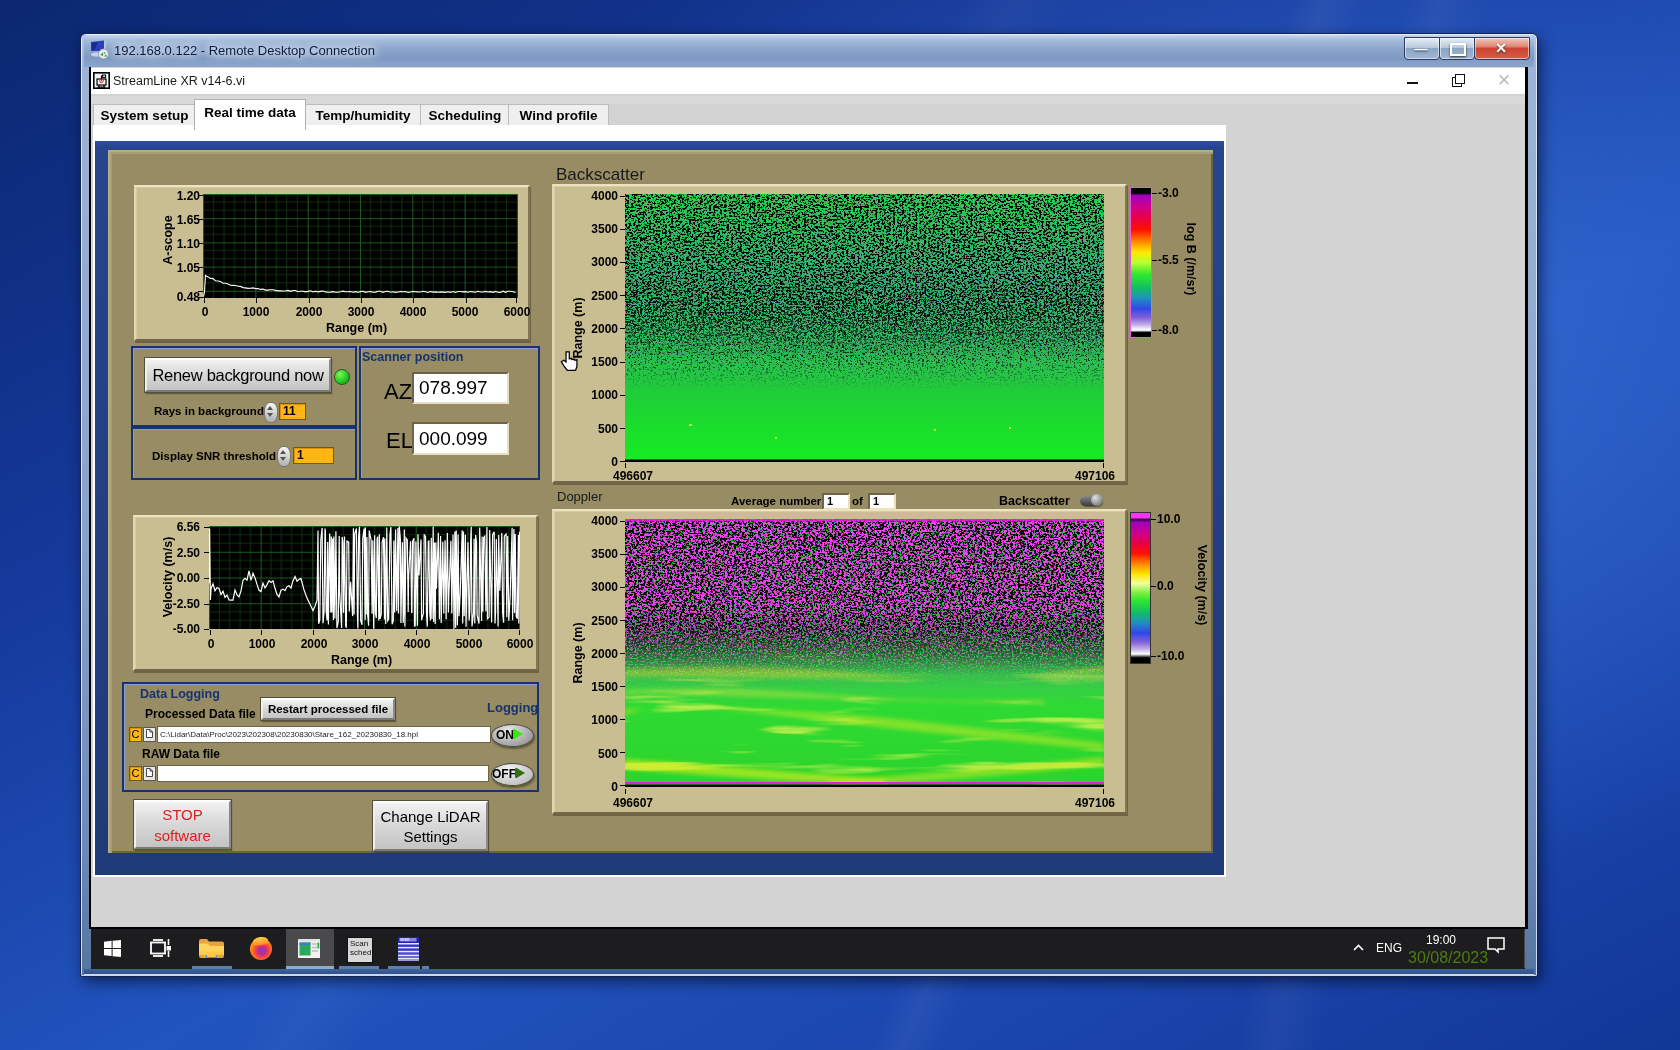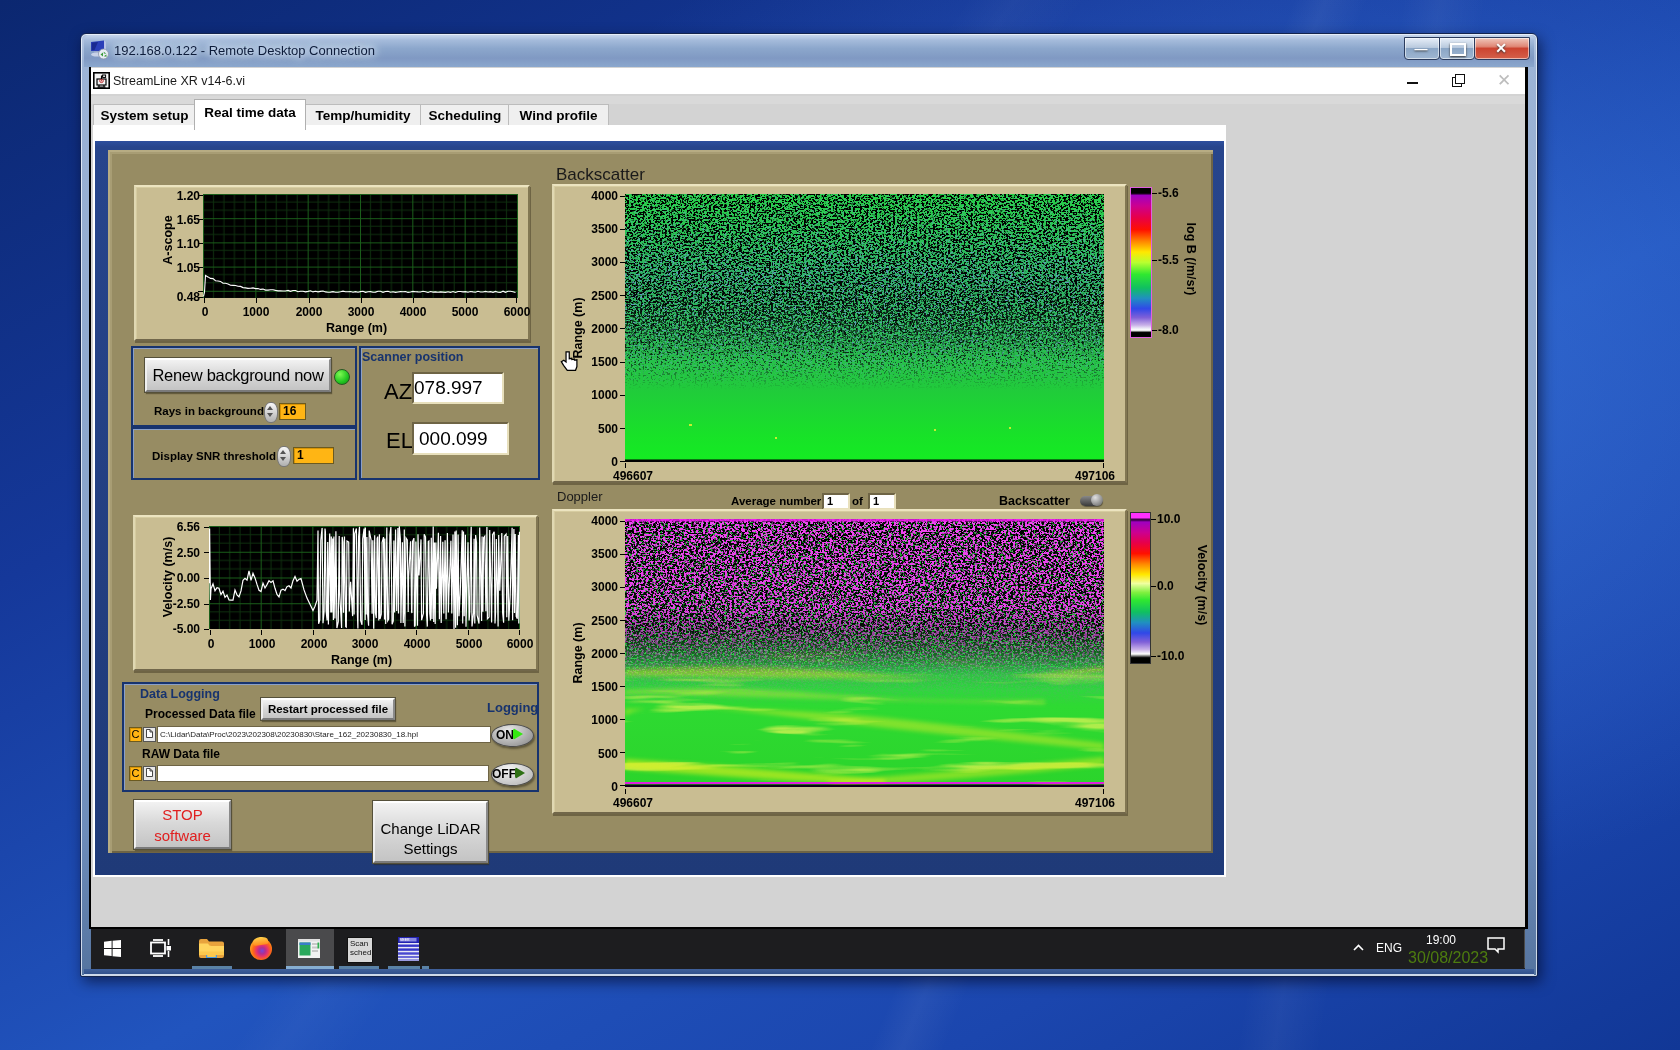--- a/index.html
+++ b/index.html
@@ -178,31 +178,31 @@
 <div class="abs nbox" style="left:131px;top:346px;width:222px;height:77px;"></div>
 <div class="abs nbox" style="left:131px;top:427px;width:222px;height:49px;"></div>
 <div class="abs nbox" style="left:359px;top:346px;width:177px;height:130px;"></div>
 <div class="abs lvbtn" style="left:145px;top:358px;width:182px;height:30px;font-size:16.5px;line-height:30px;white-space:nowrap;letter-spacing:-0.3px;">Renew background now</div>
 <div class="abs" style="left:334px;top:369px;width:14px;height:14px;border-radius:50%;background:radial-gradient(circle at 35% 30%,#7dfa52,#20c420 60%,#0f8a10);border:1px solid #255a20;"></div>
 <div class="abs" style="left:154px;top:405px;font-size:11.5px;font-weight:bold;">Rays in background</div>
 
 <div class="abs" style="left:264px;top:402px;width:12px;height:19px;background:linear-gradient(180deg,#f8f8f8,#b0b0b0);border-radius:6px/9px;border:1px solid #777;"></div>
 <div class="abs" style="left:267px;top:406px;width:0;height:0;border-left:3px solid transparent;border-right:3px solid transparent;border-bottom:4px solid #555;"></div>
 <div class="abs" style="left:267px;top:413px;width:0;height:0;border-left:3px solid transparent;border-right:3px solid transparent;border-top:4px solid #555;"></div>
-<div class="abs orangebox" style="left:279px;top:403px;width:22px;height:15px;font-size:12px;line-height:15px;padding-left:3px;">16</div>
+<div class="abs orangebox" style="left:279px;top:403px;width:22px;height:15px;font-size:12px;line-height:15px;padding-left:3px;">11</div>
 <div class="abs" style="left:152px;top:450px;font-size:11.5px;font-weight:bold;">Display SNR threshold</div>
 
 <div class="abs" style="left:277px;top:446px;width:12px;height:19px;background:linear-gradient(180deg,#f8f8f8,#b0b0b0);border-radius:6px/9px;border:1px solid #777;"></div>
 <div class="abs" style="left:280px;top:450px;width:0;height:0;border-left:3px solid transparent;border-right:3px solid transparent;border-bottom:4px solid #555;"></div>
 <div class="abs" style="left:280px;top:457px;width:0;height:0;border-left:3px solid transparent;border-right:3px solid transparent;border-top:4px solid #555;"></div>
 <div class="abs orangebox" style="left:293px;top:447px;width:36px;height:15px;font-size:12px;line-height:15px;padding-left:3px;">1</div>
 
 <div class="abs bluelab" style="left:362px;top:350px;font-size:12.5px;">Scanner position</div>
 <div class="abs" style="left:384px;top:379px;font-size:22px;">AZ</div>
-<div class="abs whitebox" style="left:412px;top:372px;width:88px;height:28px;font-size:19px;line-height:28px;">078.997</div>
+<div class="abs whitebox" style="left:412px;top:372px;width:88px;height:28px;font-size:19px;line-height:28px;padding-left:5px;">078.997</div>
 <div class="abs" style="left:386px;top:428px;font-size:22px;">EL</div>
 <div class="abs whitebox" style="left:412px;top:422px;width:88px;height:29px;font-size:19px;line-height:29px;padding-left:5px;">000.099</div>
 
 <div class="abs nbox" style="left:122px;top:682px;width:413px;height:106px;"></div>
 <div class="abs bluelab" style="left:140px;top:687px;font-size:12.5px;">Data Logging</div>
 <div class="abs" style="left:145px;top:707px;font-size:12px;font-weight:bold;">Processed Data file</div>
 <div class="abs lvbtn" style="left:261px;top:698px;width:130px;height:18px;font-size:11.5px;font-weight:bold;line-height:18px;white-space:nowrap;">Restart processed file</div>
 <div class="abs bluelab" style="left:487px;top:700px;font-size:13px;">Logging</div>
 
 <div class="abs orangebox" style="left:129px;top:727px;width:11px;height:13px;font-size:11px;line-height:13px;text-align:center;font-weight:normal;">C</div>
@@ -220,21 +220,21 @@
 <div class="abs" style="left:143px;top:766px;width:11px;height:13px;background:#e8e8e8;border:1px solid #555;"></div>
 <svg class="abs" style="left:146px;top:768px;" width="7" height="9">
     <path d="M0.5,0.5 L4,0.5 L6.5,3 L6.5,8.5 L0.5,8.5 Z M4,0.5 L4,3 L6.5,3" fill="#fff" stroke="#333" stroke-width="0.9"></path>
   </svg>
 <div class="abs" style="left:157px;top:765px;width:330px;height:15px;background:#fff;border:1px solid #6e6445;"></div>
 <div class="abs" style="left:491px;top:763px;width:41px;height:21px;border-radius:50%;background:radial-gradient(ellipse at 40% 25%,#f4f4f4,#c0c0c0 75%,#909090);border:1px solid #4a4a4a;box-shadow:1px 2px 2px rgba(40,36,20,0.5);"></div>
 <div class="abs" style="left:492px;top:767px;font-size:12px;font-weight:bold;">OFF</div>
 <div class="abs" style="left:515px;top:767px;width:0;height:0;border-top:6.5px solid transparent;border-bottom:6.5px solid transparent;border-left:10px solid #2e7014;border-radius:3px;"></div>
 
 <div class="abs lvbtn" style="left:134px;top:800px;width:93px;height:43px;font-size:15px;line-height:21px;color:#e02020;padding-top:2px;">STOP<br>software</div>
-<div class="abs lvbtn" style="left:373px;top:801px;width:111px;height:42px;font-size:15px;line-height:20px;padding-top:16px;">Change LiDAR<br>Settings</div>
+<div class="abs lvbtn" style="left:373px;top:801px;width:111px;height:42px;font-size:15px;line-height:20px;padding-top:4px;">Change LiDAR<br>Settings</div>
 
 <div class="abs" style="left:556px;top:165px;font-size:17px;color:#1a1a1a;">Backscatter</div>
 <div class="abs lpanel" style="left:552px;top:184px;width:571px;height:295px;"></div>
 <svg class="abs" style="left:625px;top:194px;" width="479" height="268">
  <defs>
   <linearGradient id="bsbase" x1="0" y1="0" x2="0" y2="1">
    <stop offset="0" stop-color="#27d147"></stop>
    <stop offset="0.30" stop-color="#2eb264"></stop>
    <stop offset="0.52" stop-color="#2cb758"></stop>
    <stop offset="0.72" stop-color="#21ca3c"></stop>
@@ -317,21 +317,21 @@
 <div class="abs ylab" style="left:578px;top:355px;width:40px;">1500</div>
 <div class="abs ylab" style="left:578px;top:388px;width:40px;">1000</div>
 <div class="abs ylab" style="left:578px;top:422px;width:40px;">500</div>
 <div class="abs ylab" style="left:578px;top:455px;width:40px;">0</div>
 <div class="abs axtitle rot" style="left:531px;top:321px;width:94px;text-align:center;">Range (m)</div>
 <div class="abs xlab" style="left:604px;top:469px;width:58px;">496607</div>
 <div class="abs xlab" style="left:1066px;top:469px;width:58px;">497106</div>
 
 <div class="abs" style="left:1130px;top:187px;width:20px;height:149px;border:1px solid #e060e0;
  background:linear-gradient(180deg,#000 0%,#000 3.5%,#a000c0 5%,#cc0090 12%,#e80048 20%,#ff1000 28%,#ff8800 36%,#ffe800 43%,#b8ff30 50%,#30e830 58%,#10c060 67%,#2090c0 74%,#3048e8 81%,#8060d8 87%,#c8b0e8 92%,#f0f0f8 94.5%,#ffffff 95.5%,#000 97%,#000 100%);"></div>
-<div class="abs ylab" style="left:1158px;top:186px;width:36px;text-align:left;">-5.6</div>
+<div class="abs ylab" style="left:1158px;top:186px;width:36px;text-align:left;">-3.0</div>
 <div class="abs ylab" style="left:1158px;top:253px;width:36px;text-align:left;">-5.5</div>
 <div class="abs ylab" style="left:1158px;top:323px;width:36px;text-align:left;">-8.0</div>
 <div class="abs axtitle rotcw" style="left:1141px;top:252px;width:100px;text-align:center;">log B (/m/sr)</div>
 
 <div class="abs" style="left:557px;top:489px;font-size:13px;color:#1a1a1a;">Doppler</div>
 <div class="abs" style="left:731px;top:495px;font-size:11.5px;font-weight:bold;">Average number</div>
 <div class="abs whitebox" style="left:822px;top:493px;width:21px;height:13px;font-size:11px;line-height:13px;padding-left:3px;font-weight:bold;">1</div>
 <div class="abs" style="left:852px;top:495px;font-size:11.5px;font-weight:bold;">of</div>
 <div class="abs whitebox" style="left:868px;top:493px;width:21px;height:13px;font-size:11px;line-height:13px;padding-left:3px;font-weight:bold;">1</div>
 <div class="abs" style="left:999px;top:494px;font-size:12.5px;font-weight:bold;">Backscatter</div>

